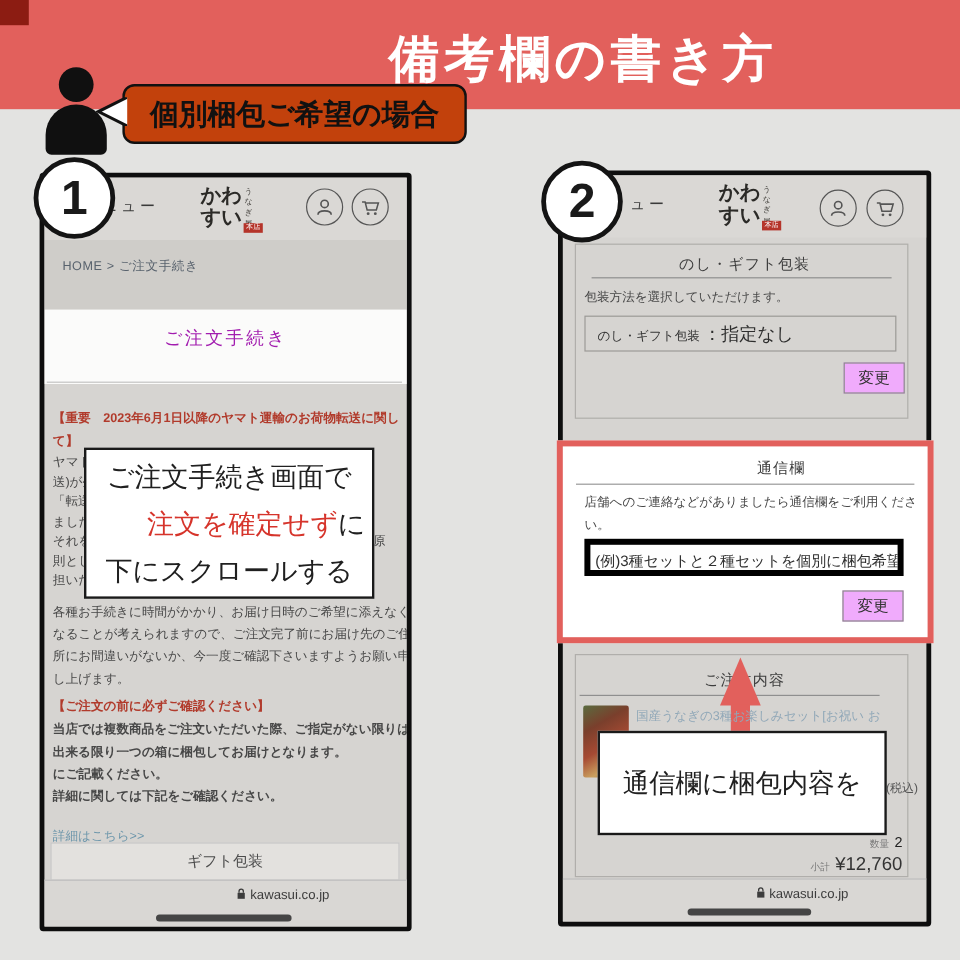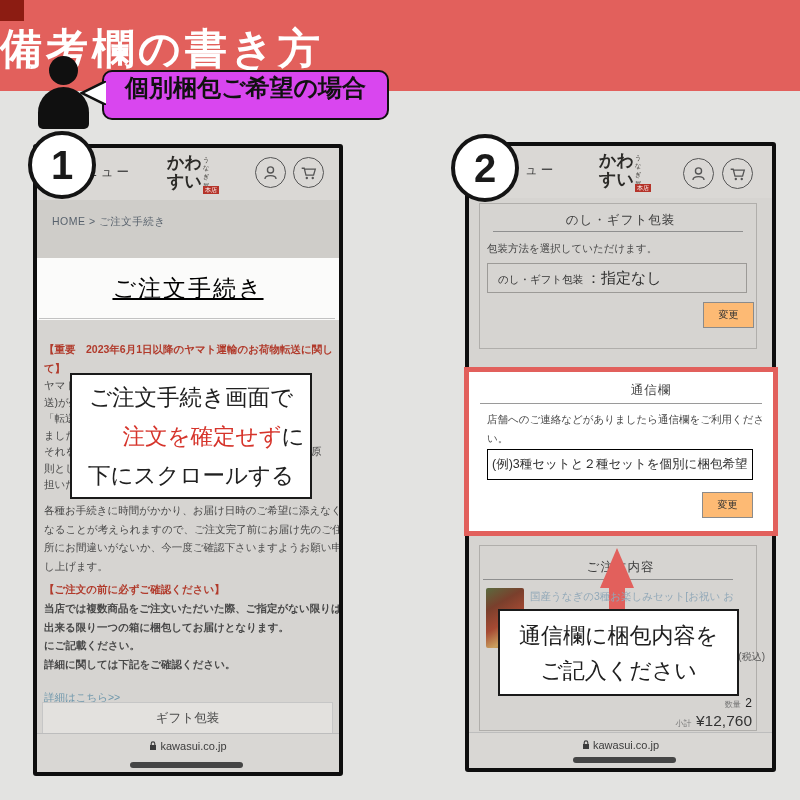--- a/index.html
+++ b/index.html
@@ -2,80 +2,80 @@
 <html><head>
 <meta charset="utf-8">
 <style>
   html,body{margin:0;padding:0;}
   body{width:800px;height:800px;position:relative;overflow:hidden;background:#e3e3e1;
        font-family:"Liberation Sans","DejaVu Sans",sans-serif;color:#333;}
   .abs{position:absolute;}
   
   .banner{left:0;top:0;width:800px;height:91px;background:#e2605c;}
   .corner{left:0;top:0;width:24px;height:21px;background:#8c1c12;}
-  .banner-title{left:0;top:21px;width:648px;text-align:left;font-size:42px;font-weight:bold;
+  .banner-title{left:0;top:21px;width:648px;text-align:right;font-size:42px;font-weight:bold;
                 color:#fff;letter-spacing:4px;}
   .person-head{left:49px;top:56px;width:29px;height:29px;border-radius:50%;background:#101010;}
   .person-body{left:38px;top:87px;width:51px;height:42px;background:#101010;border-radius:26px 26px 5px 5px;}
-  .bubble{left:102px;top:70px;width:283px;height:46px;background:#d946ef;border:2.5px solid #111;
-          border-radius:10px;display:flex;justify-content:center;
+  .bubble{left:102px;top:70px;width:283px;height:46px;background:#c2410c;border:2.5px solid #111;
+          border-radius:10px;display:flex;align-items:center;justify-content:center;
           font-size:24px;font-weight:bold;color:#111;}
   .bubble-tail{left:80px;top:81px;}
   
   .phone{background:#d6d4d1;border:4px solid #0e0e0e;border-radius:3px;overflow:hidden;box-sizing:border-box;}
   #phone1{left:33px;top:144px;width:310px;height:632px;}
   #phone2{left:465px;top:142px;width:311px;height:630px;}
   .ph-header{left:0;top:0;width:100%;height:52px;background:#dad8d5;}
   .menu-frag{top:16px;font-size:12.5px;letter-spacing:3px;color:#3a3a3a;}
   .logo{left:128px;top:3px;width:54px;height:46px;}
   .logo-main{position:absolute;left:2px;top:2px;font-family:"Liberation Serif","DejaVu Serif",serif;
              font-weight:bold;font-size:17px;line-height:19px;color:#2b2a27;white-space:pre-line;}
   .logo-side{position:absolute;right:9px;top:1px;writing-mode:vertical-rl;font-size:6.5px;color:#44423e;letter-spacing:1px;}
   .logo-stamp{position:absolute;right:0;bottom:3px;background:#b5342a;color:#fff;font-size:6px;
               padding:1px 2px;line-height:1;}
   .icon-circle{width:31px;height:31px;border:1.5px solid #555;border-radius:50%;background:transparent;
                display:flex;align-items:center;justify-content:center;box-sizing:border-box;}
   .crumb-band{left:0;top:52px;width:100%;height:58px;background:#cfcdc9;}
   .crumb{left:15px;top:67px;font-size:10.5px;color:#58626d;letter-spacing:0.5px;}
   .white-band{left:0;top:110px;width:100%;height:62px;background:#fbfbfa;}
-  .pg-title{left:0;top:125px;width:100%;text-align:center;font-size:23px;letter-spacing:2px;color:#000000;text-decoration:underline;}
+  .pg-title{left:0;top:125px;width:100%;text-align:center;font-size:15px;letter-spacing:2px;color:#a21caf;}
   .pg-underline{left:2px;top:170px;width:296px;height:1px;background:#c2c2c2;}
   .warn{font-size:10.5px;font-weight:bold;color:#b13a2b;line-height:19px;white-space:nowrap;}
   .smalltxt{font-size:10.5px;color:#474747;line-height:18.7px;white-space:nowrap;}
   .hidden-lines{line-height:16.5px;}
   .bluelink{color:#6d96ab;}
   .cust-box{left:5px;top:554px;width:289px;height:30px;border:1px solid #c6c6c6;background:#e3e1de;
             text-align:center;line-height:30px;font-size:12.5px;color:#4c4c4c;}
   .ph-footer{left:0;width:100%;background:#d9d7d4;border-top:1px solid #bdbdbd;}
-  .urlrow{width:100%;text-align:center;font-size:11px;color:#3c3c3c;}
+  .urlrow{width:100%;text-align:center;font-size:11px;color:#3c3c3c;padding-left:48px;}
   .homebar{height:5.5px;background:#454545;border-radius:3px;}
   
   .sect{border:1px solid #b0aeab;box-sizing:border-box;}
   .sect-title{width:100%;text-align:center;font-size:12.5px;color:#3d3d3d;letter-spacing:1px;}
   .sect-line{height:1px;background:#8f8f8f;}
   .field-box{border:1px solid #9c9a97;box-sizing:border-box;}
-  .btn{background:#fdba74;border:1px solid #8b8b8b;box-sizing:border-box;text-align:center;
-       font-size:10px;color:#333;display:flex;align-items:center;justify-content:center;}
+  .btn{background:#f0abfc;border:1px solid #8b8b8b;box-sizing:border-box;text-align:center;
+       font-size:13px;color:#333;display:flex;align-items:center;justify-content:center;}
   .arrow-head{width:0;height:0;border-left:17px solid transparent;border-right:17px solid transparent;
               border-bottom:40px solid #e2605c;}
   .arrow-shaft{background:#e2605c;}
   .thumb{background:linear-gradient(150deg,#5a6b3f 0%,#7a3f2c 28%,#a64a33 55%,#caa05f 78%,#8b5a33 100%);
          border-radius:2px;}
   .prod-link{font-size:10.5px;color:#91a8b8;white-space:nowrap;overflow:hidden;}
   .tiny-label{font-size:8px;color:#777;}
   
   .num-circle{width:60px;height:60px;border:4.5px solid #141414;border-radius:50%;background:#fff;
               display:flex;align-items:center;justify-content:center;font-size:40px;font-weight:bold;color:#1a1a1a;}
   .callout{background:#fff;border:2px solid #1a1a1a;display:flex;flex-direction:column;
            align-items:center;justify-content:center;color:#202020;}
   #overlay1{left:70px;top:373px;width:238px;height:122px;font-size:22.5px;line-height:39px;}
   #overlay2{left:498px;top:609px;width:237px;height:83px;font-size:22px;line-height:35px;}
   .red-accent{color:#d6342b;margin-left:45px;}
   .redbox{left:464px;top:367px;width:314px;height:169px;background:#fff;border:5px solid #e2605c;box-sizing:border-box;}
-  .input-box{border:1px solid #000000;background:#fefefe;font-size:12.5px;color:#2e2e2e;
+  .input-box{border:5px solid #000000;background:#fefefe;font-size:12.5px;color:#2e2e2e;
              line-height:29px;padding-left:4px;white-space:nowrap;overflow:hidden;box-sizing:border-box;}
   svg{display:block;}
 </style>
 </head>
 <body>
 
 <div class="abs banner"></div>
 <div class="abs corner"></div>
 <div class="abs banner-title">備考欄の書き方</div>
 
@@ -242,14 +242,13 @@
   <span>2</span>
 </div>
 
 <div id="overlay1" class="abs callout">
   <div>ご注文手続き画面で</div>
   <div><span class="red-accent">注文を確定せず</span><span>に</span></div>
   <div>下にスクロールする</div>
 </div>
 <div id="overlay2" class="abs callout">
     <div>通信欄に梱包内容を</div>
-    <div>ご記入ください</div>
   </div>
 
 </body></html>

